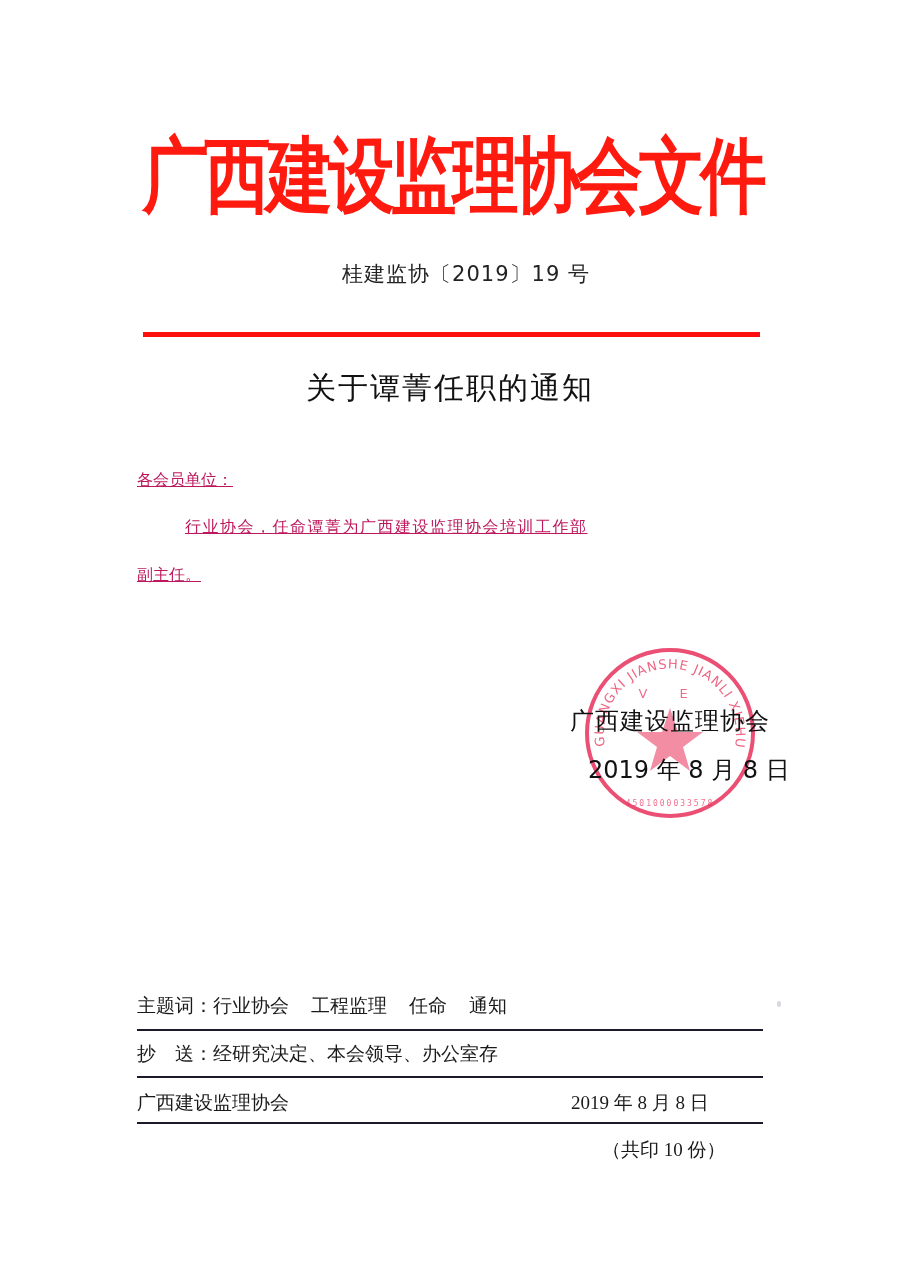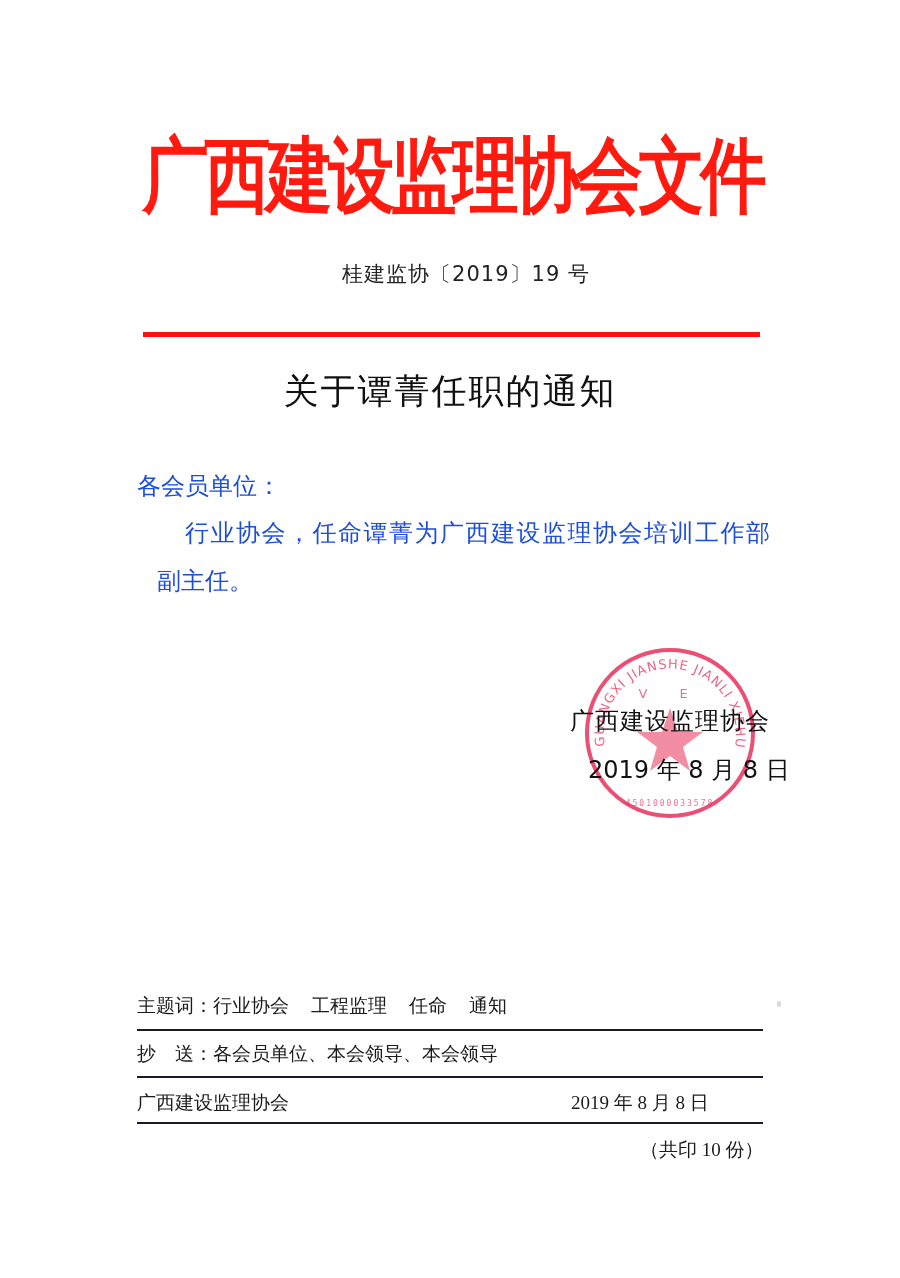--- a/index.html
+++ b/index.html
@@ -6,39 +6,39 @@
     body { width: 900px; height: 1278px; position: relative; overflow: hidden;
            font-family: "DejaVu Serif", "Liberation Serif", serif; color: #1a1a1a; }
     .abs { position: absolute; }
     .masthead { left: 140px; top: 125px; width: 625px; height: 100px;
                 color: #ff1a10; font-size: 66px; line-height: 100px; text-align: center;
                 font-weight: bold; letter-spacing: -4px; white-space: nowrap;
                 font-family: "DejaVu Serif", serif; transform: scaleY(1.25); transform-origin: center; }
     .docno { left: 16px; width: 900px; top: 260px; text-align: center; font-size: 21px;
              font-family: "DejaVu Sans", sans-serif; color: #222; letter-spacing: 1px; }
     .redline { left: 143px; top: 332px; width: 617px; height: 5px; background: #ff1010; }
-    .title { left: 0; width: 900px; top: 368px; text-align: center; font-size: 35px;
+    .title { left: 0; width: 900px; top: 368px; text-align: center; font-size: 30px;
              font-family: "DejaVu Sans", sans-serif; color: #111; letter-spacing: 2px; }
-    .body-text { font-size: 24px; font-family: "DejaVu Serif", serif; color: #1d4ed8; }
+    .body-text { font-size: 16px; font-family: "DejaVu Serif", serif; color: #be185d; text-decoration: underline; }
     .salutation { left: 137px; top: 470px; }
     .para1 { left: 185px; top: 517px; letter-spacing: 1.5px; }
-    .para2 { left: 137px; top: 565px; margin-left: 20px; }
+    .para2 { left: 137px; top: 565px; }
     .seal { left: 583px; top: 646px; width: 174px; height: 174px; }
     .sign-org { left: 570px; top: 705px; font-size: 24px; font-family: "DejaVu Sans", sans-serif;
                 color: #111; letter-spacing: 1px; white-space: nowrap; }
     .sign-date { left: 588px; top: 754px; font-size: 24px; font-family: "DejaVu Sans", sans-serif;
                  color: #111; white-space: nowrap; }
     .footer-text { font-size: 19px; font-family: Liberation Serif, serif; color: #1a1a1a; white-space: nowrap; }
     .hr { left: 137px; width: 626px; height: 2px; background: #1a1a2a; }
     .kw { left: 137px; top: 993px; }
     .kw span.gap { display: inline-block; width: 22px; }
     .cc { left: 137px; top: 1041px; }
     .org2 { left: 137px; top: 1090px; }
     .date2 { left: 571px; top: 1090px; }
-    .copies { left: 640px; top: 1137px; }
+    .copies { left: 602px; top: 1137px; }
     .speck { width: 4px; height: 6px; background: #d8d8e0; border-radius: 2px; }
   </style>
 </head>
 <body>
 
 <div class="abs masthead">广西建设监理协会文件</div>
 
 <div class="abs docno">桂建监协〔2019〕19 号</div>
 
 <div class="abs redline"></div>
@@ -64,21 +64,21 @@
 
 <div class="abs sign-org">广西建设监理协会</div>
 <div class="abs sign-date">2019 年 8 月 8 日</div>
 
 <div class="abs footer-text kw">
   <span>主题词：</span><span>行业协会</span><span class="gap"></span><span>工程监理</span><span class="gap"></span><span>任命</span><span class="gap"></span><span>通知</span>
 </div>
 <div class="abs hr" style="top:1029px;"></div>
 
 <div class="abs footer-text cc">
-  <span>抄　送：</span><span>各会员单位、本会领导、本会领导</span>
+  <span>抄　送：</span><span>经研究决定、本会领导、办公室存</span>
 </div>
 <div class="abs hr" style="top:1076px;"></div>
 
 <div class="abs footer-text org2">广西建设监理协会</div>
 <div class="abs footer-text date2">2019 年 8 月 8 日</div>
 <div class="abs hr" style="top:1122px;"></div>
 
 <div class="abs footer-text copies">（共印 10 份）</div>
 
 <div class="abs speck" style="left:777px; top:1001px;"></div>

